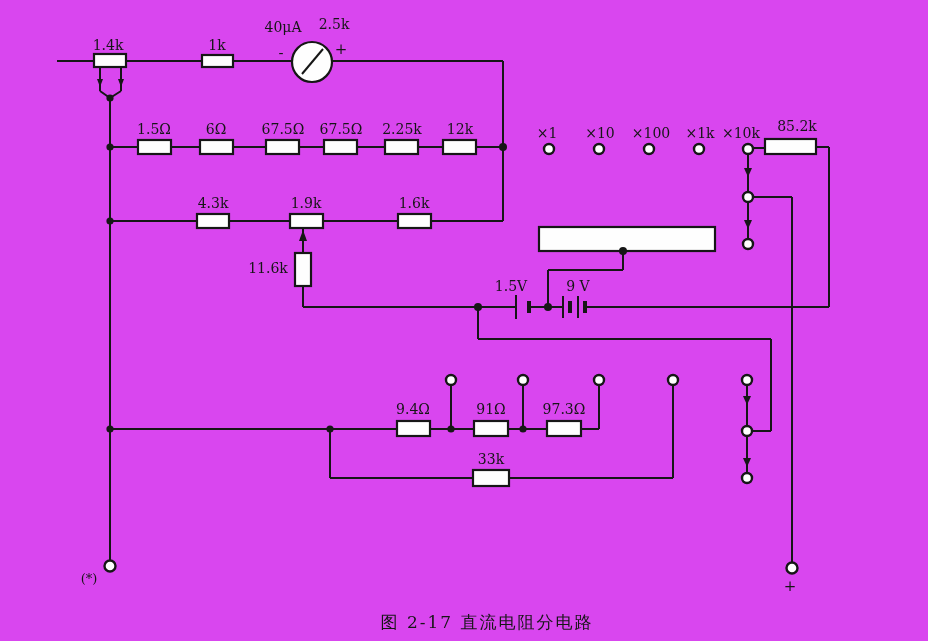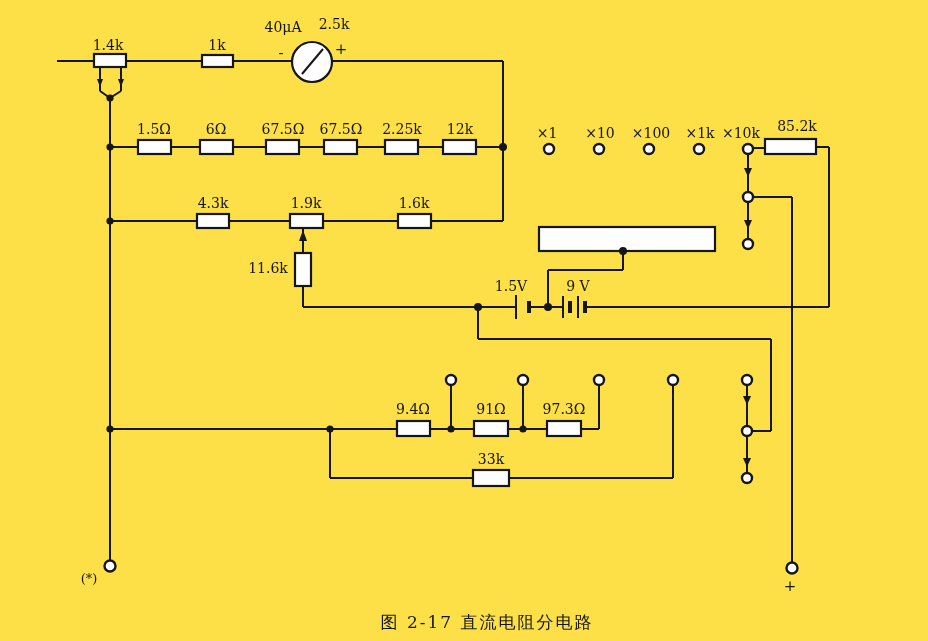--- a/index.html
+++ b/index.html
@@ -1,16 +1,16 @@
 <!DOCTYPE html>
 <html><head>
 <meta charset="utf-8">
 <style>
   html,body{margin:0;padding:0;background:#ffffff;}
-  .page{position:relative;width:928px;height:641px;background:#fde047;overflow:hidden;}
+  .page{position:relative;width:928px;height:641px;background:#d946ef;overflow:hidden;}
   svg{display:block;}
   .wire{stroke:#161616;stroke-width:2;fill:none;}
   .wire-thick{stroke:#161616;stroke-width:4;fill:none;}
   .comp{fill:#fefefe;stroke:#161616;stroke-width:2.2;}
   .dot{fill:#161616;stroke:none;}
   .term{fill:#fefefe;stroke:#161616;stroke-width:2.4;}
   .arrow{fill:#161616;stroke:none;}
   .lbl{font-family:"DejaVu Serif","Liberation Serif",serif;font-size:14px;fill:#161616;}
   .lbl-lg{font-family:"DejaVu Serif","Liberation Serif",serif;font-size:15px;fill:#161616;}
   .lbl-sm{font-family:"DejaVu Serif","Liberation Serif",serif;font-size:13px;fill:#161616;}

